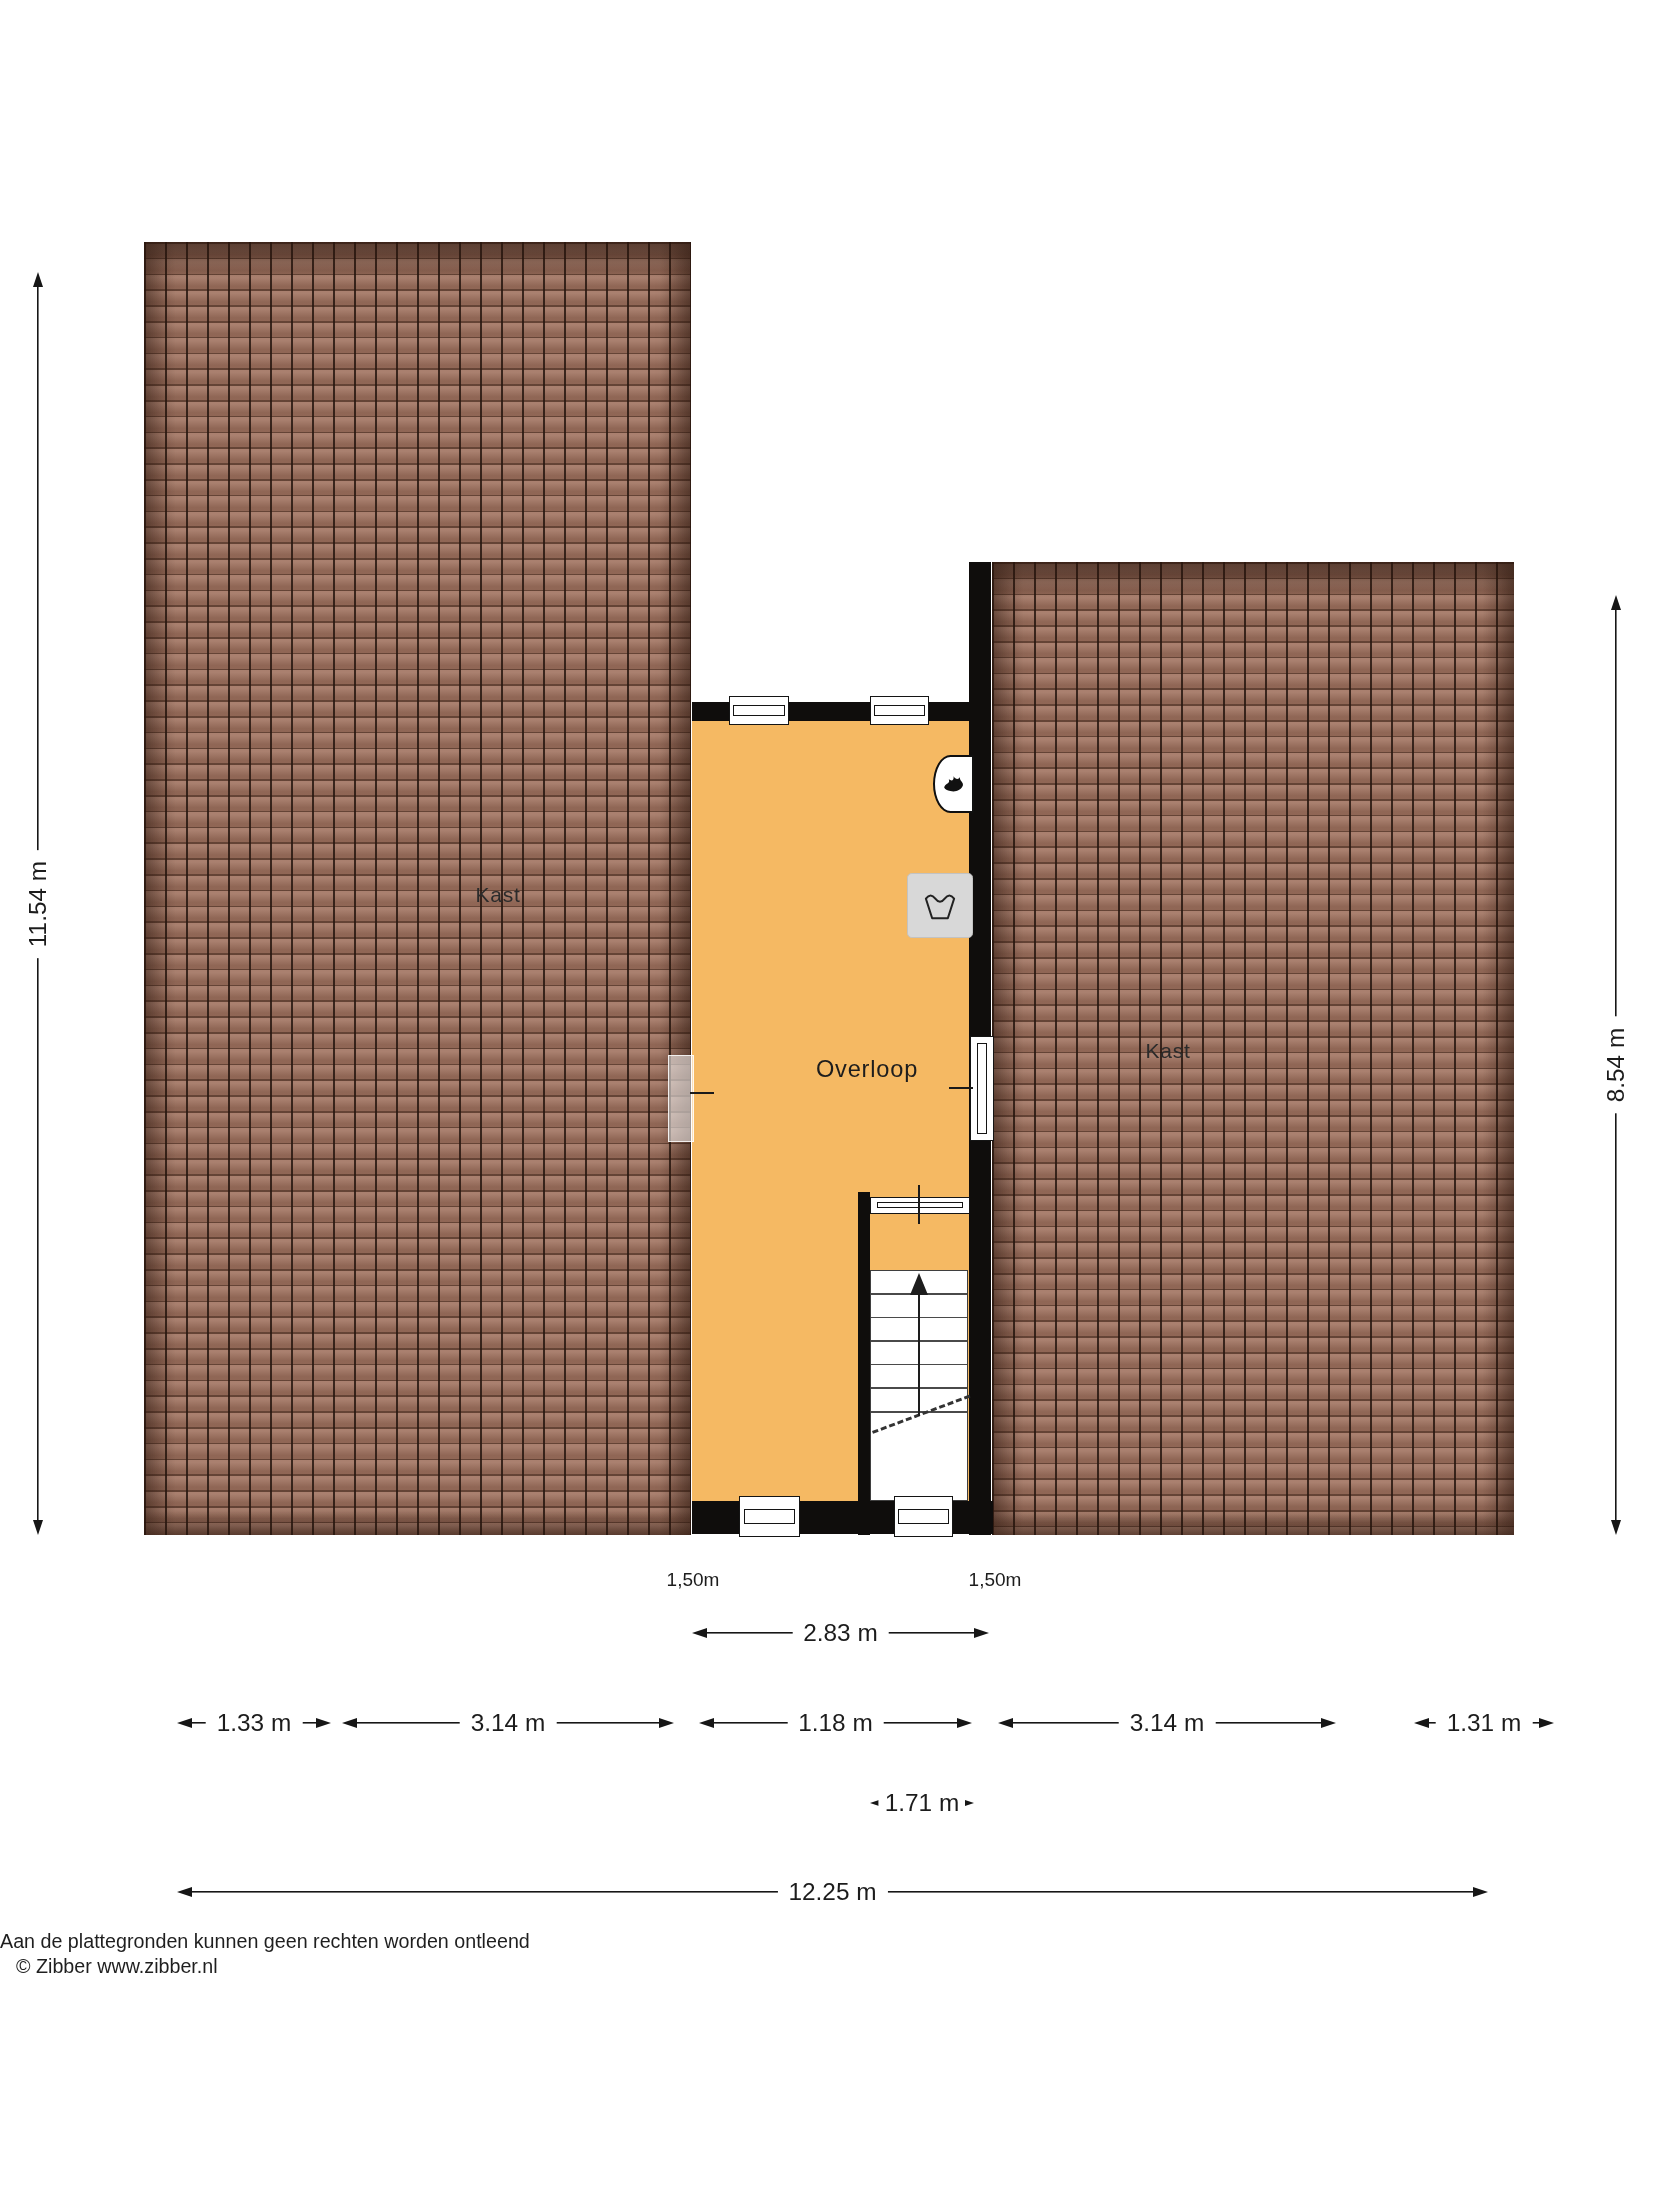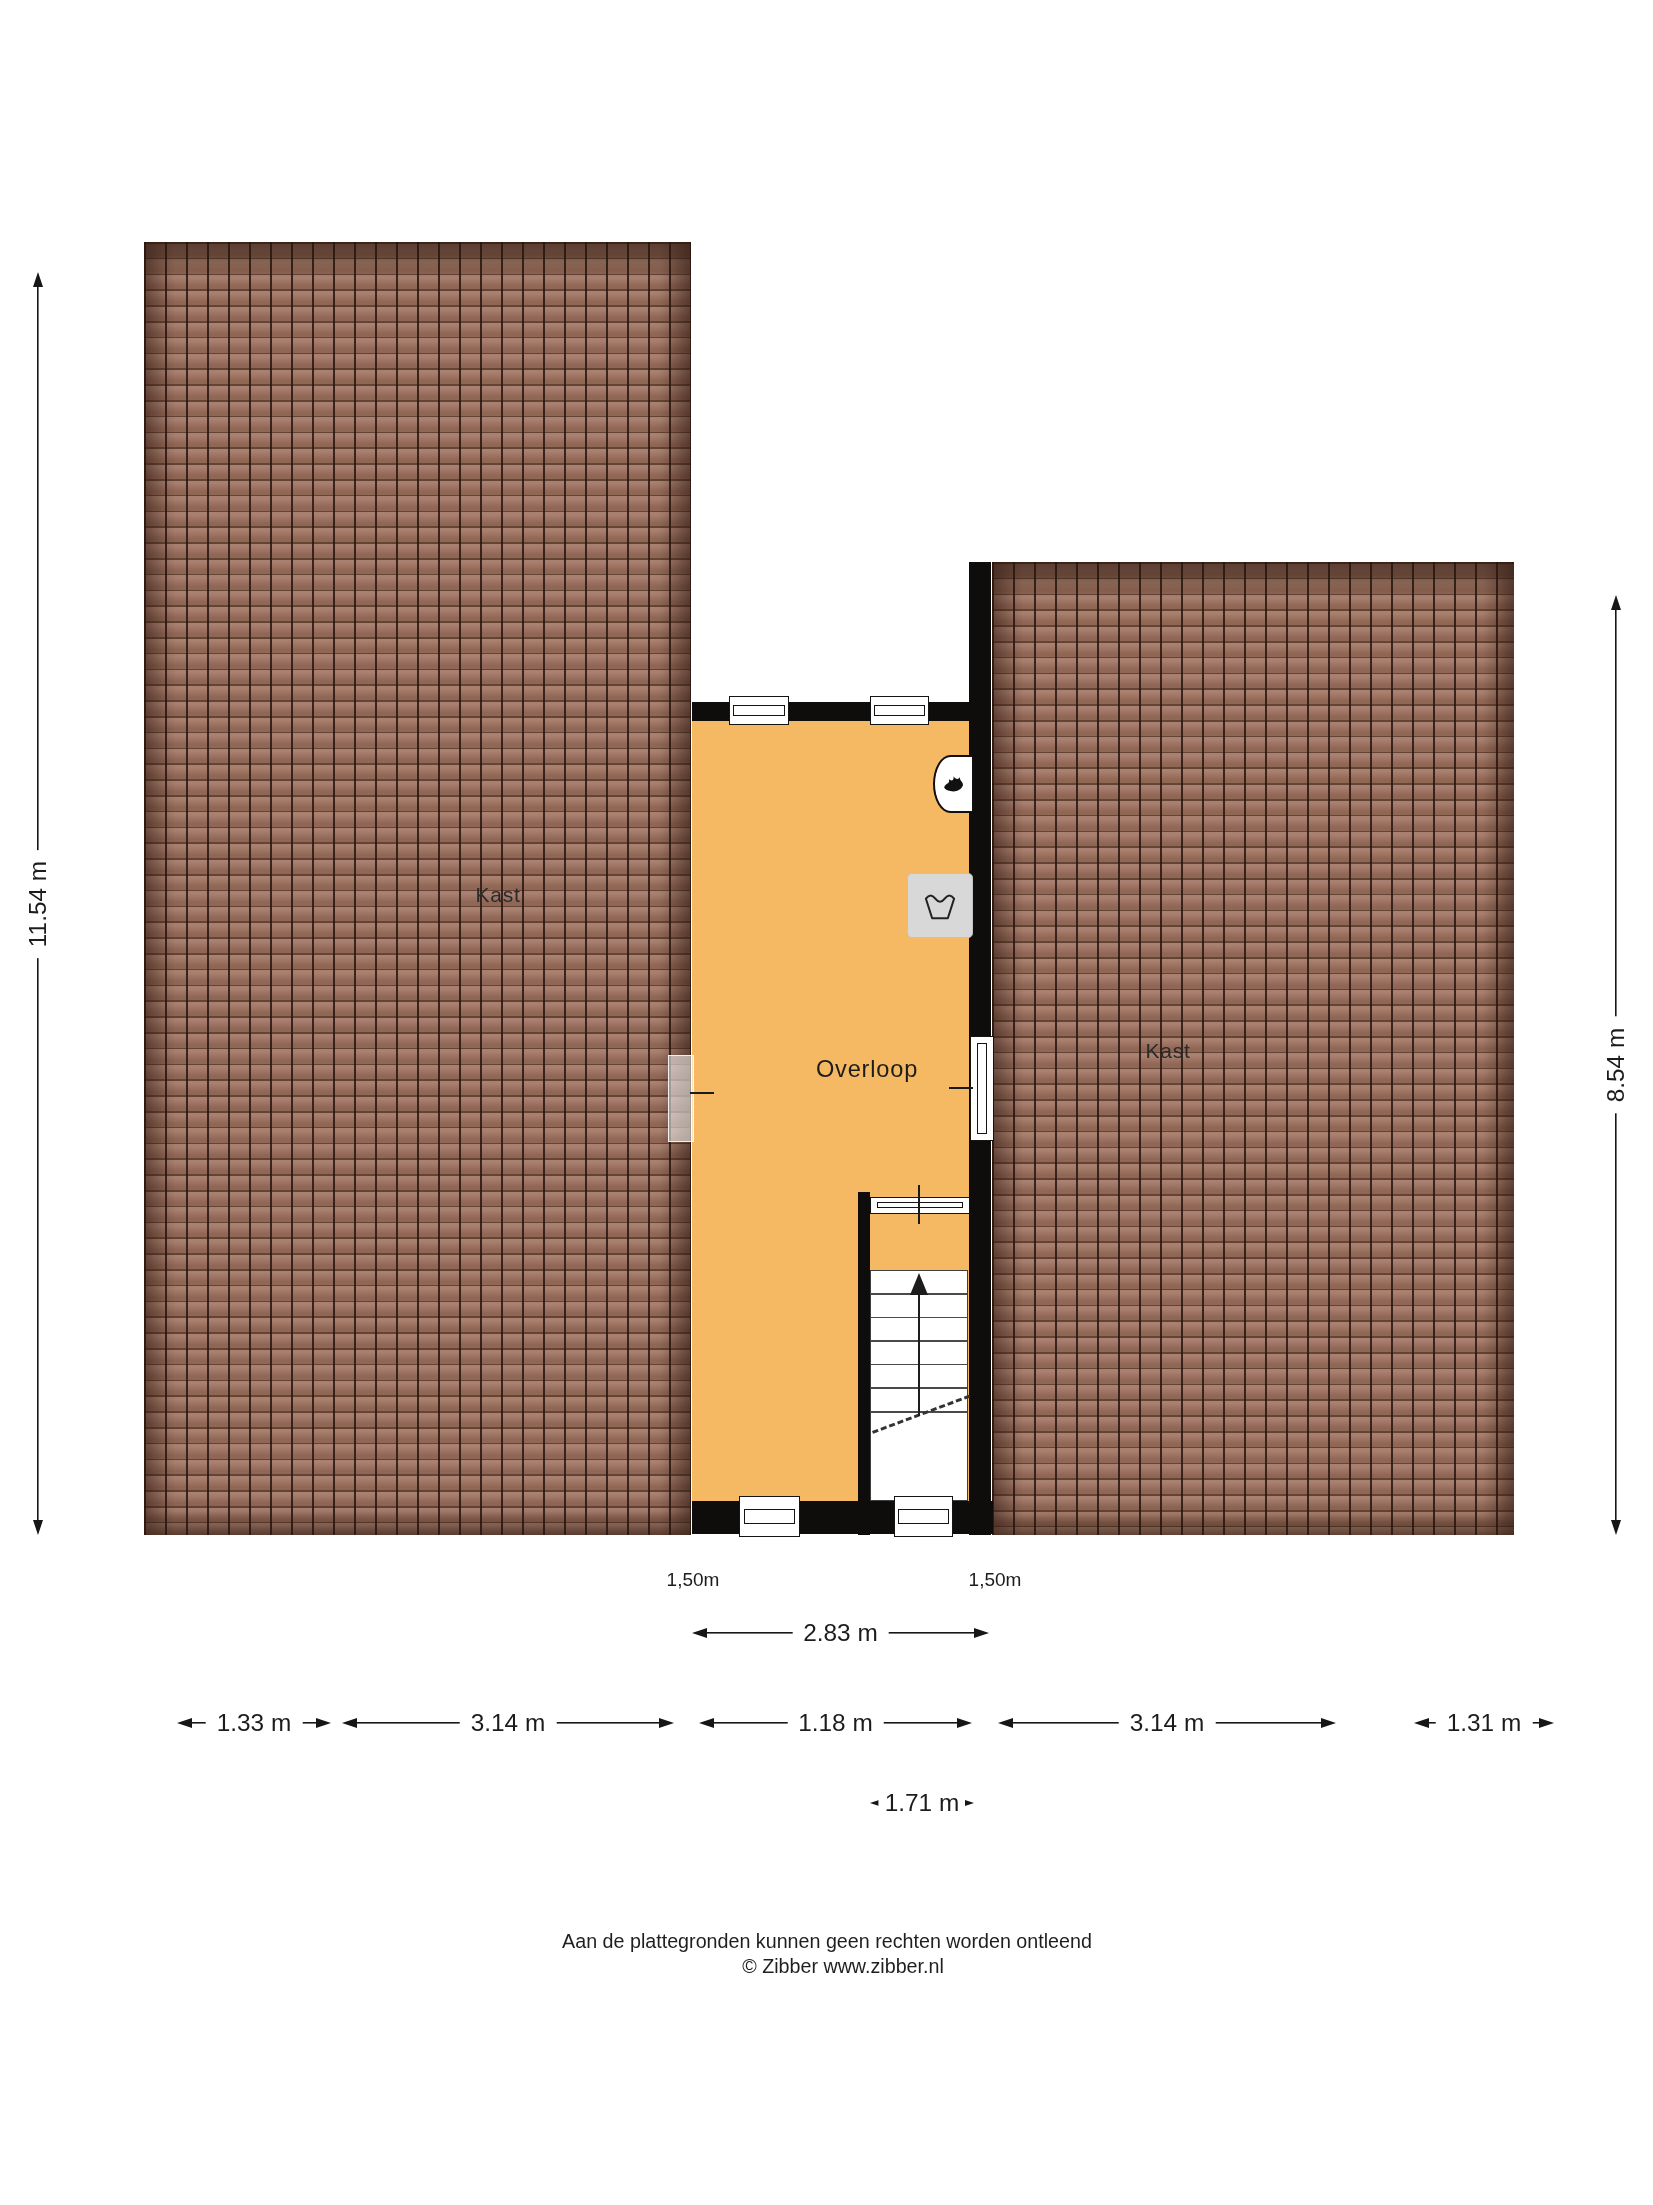--- a/index.html
+++ b/index.html
@@ -72,21 +72,21 @@
   .dim-v::before{content:"";position:absolute;top:0;left:50%;transform:translateX(-50%);
     width:0;height:0;border-left:5.5px solid transparent;border-right:5.5px solid transparent;border-bottom:15.8px solid #161616;}
   .dim-v::after{content:"";position:absolute;bottom:0;left:50%;transform:translateX(-50%);
     width:0;height:0;border-left:5.5px solid transparent;border-right:5.5px solid transparent;border-top:15.8px solid #161616;}
   .dim-v .dim-label{position:absolute;left:50%;top:50%;transform:translate(-50%,-50%) rotate(-90deg);
     background:#ffffff;padding:0 11px;font-size:24.4px;white-space:nowrap;}
 
   .free-label{position:absolute;transform:translateX(-50%);font-size:19px;white-space:nowrap;z-index:5;}
 
   
-  .footer-line{position:absolute;left:0;width:100%;text-align:center;font-size:19.7px;color:#1f1f1f;z-index:5;}
+  .footer-line{position:absolute;left:0;width:100%;text-align:left;font-size:19.7px;color:#1f1f1f;z-index:5;}
 </style>
 </head>
 <body>
 
 <div class="canvas">
 
   <div class="roof" style="left:144px;top:242px;width:547px;height:1293px;"></div>
   <div class="roof" style="left:992px;top:562px;width:522px;height:973px;"></div>
 
   <div class="floor" style="left:692px;top:703px;width:279px;height:831px;"></div>
@@ -158,18 +158,21 @@
     <span class="dim-label">3.14 m</span>
   </div>
   <div class="dim-h" style="left:1414px;top:1709px;width:140px;">
     <span class="dim-label">1.31 m</span>
   </div>
 
   <div class="dim-h small" style="left:870px;top:1789px;width:104px;">
     <span class="dim-label">1.71 m</span>
   </div>
 
+  <div class="dim-h" style="left:177px;top:1878px;width:1311px;">
+    <span class="dim-label">12.25 m</span>
+  </div>
 
   <div class="footer-line" style="top:1930px;">Aan de plattegronden kunnen geen rechten worden ontleend</div>
   <div class="footer-line" style="top:1955px;margin-left:16px;">© Zibber www.zibber.nl</div>
 
 </div>
 
 
 </body></html>

